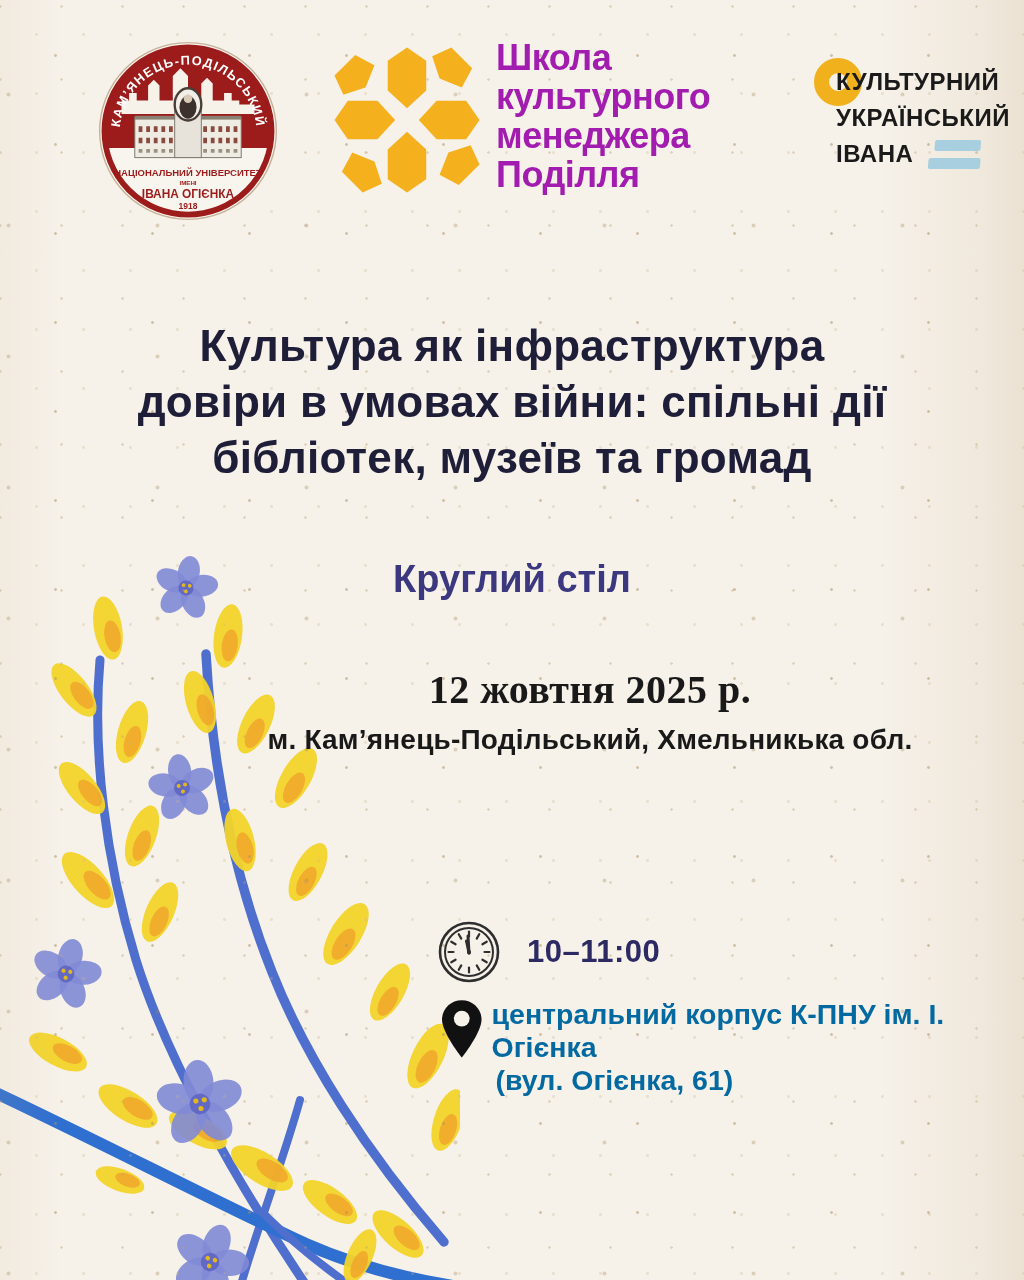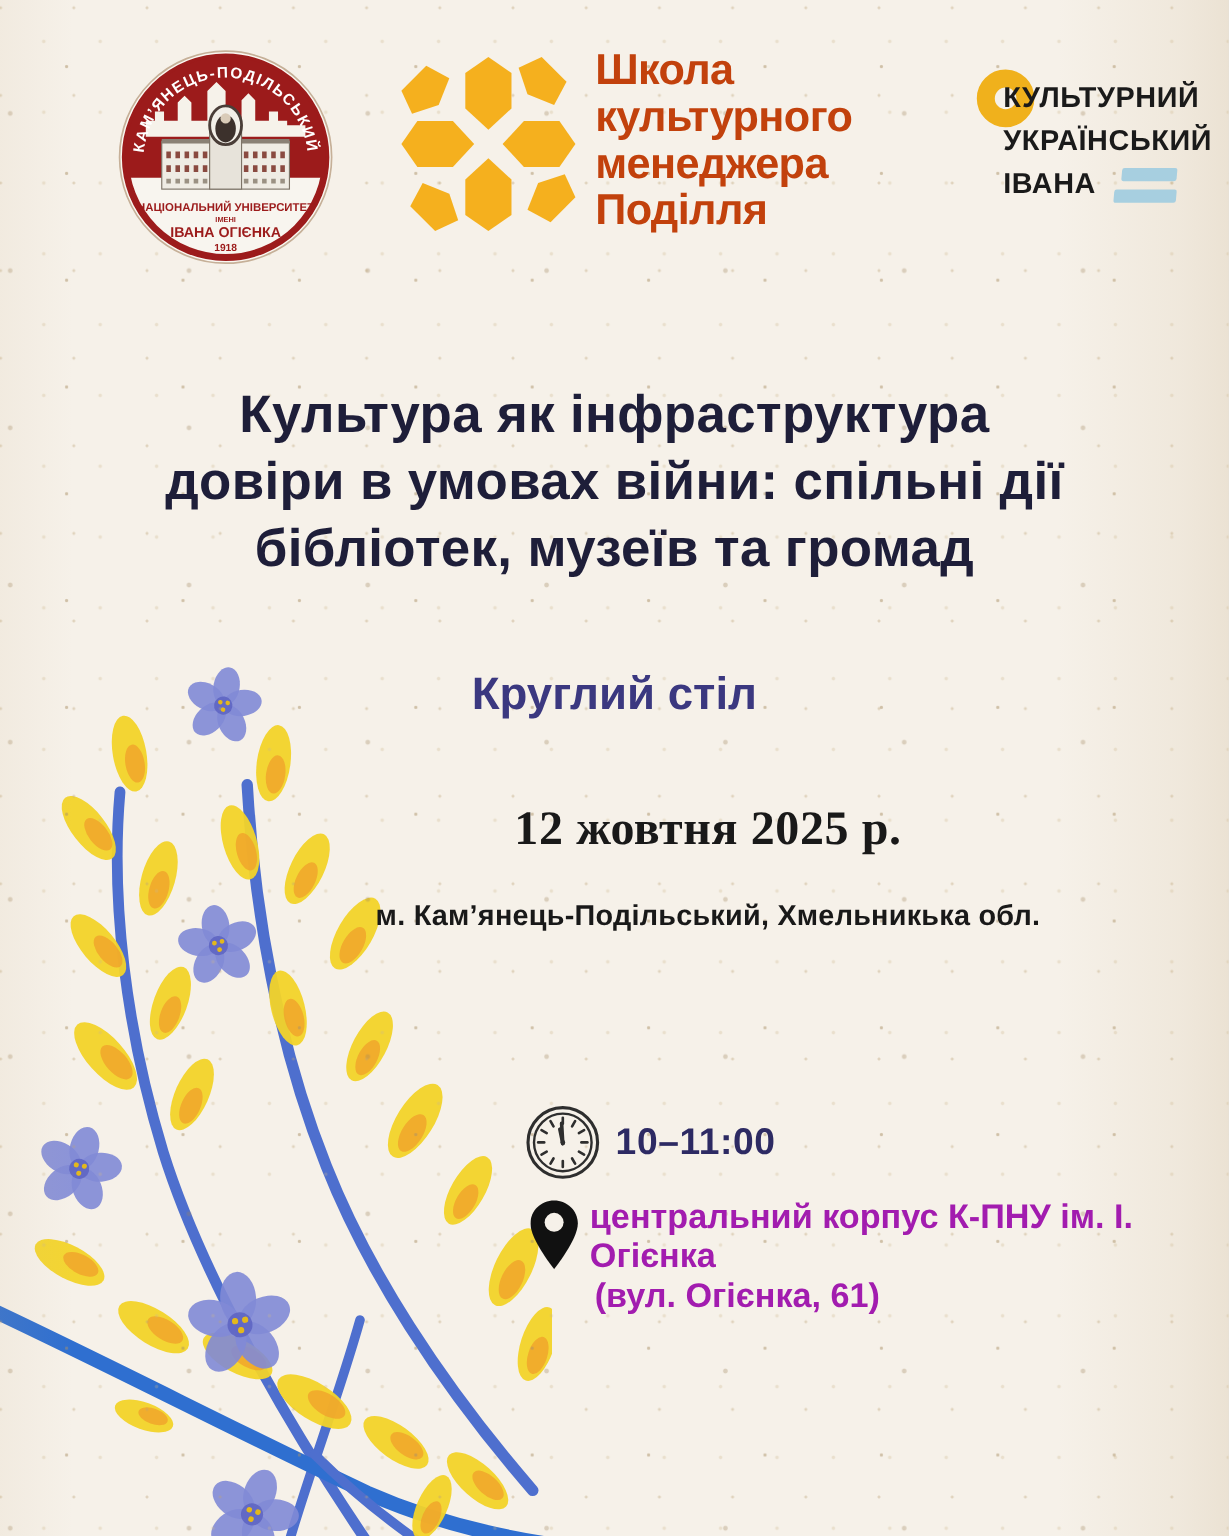--- a/index.html
+++ b/index.html
@@ -24,47 +24,47 @@
     content:"";position:absolute;inset:0;pointer-events:none;z-index:1;
     background:linear-gradient(90deg, rgba(201,178,140,0.10) 0%, transparent 6%,
                transparent 86%, rgba(201,178,140,0.14) 96%, rgba(196,172,134,0.22) 100%);
   }
   .abs{position:absolute;}
 
   
   .uni-logo{left:93px;top:36px;width:190px;height:190px;z-index:2;}
   .star-logo{left:333px;top:44px;width:148px;height:152px;z-index:2;}
   .school-text{left:496px;top:38px;z-index:2;font-weight:800;font-size:36px;
-    line-height:39px;color:#c2410c;letter-spacing:-0.5px;}
+    line-height:39px;color:#a21caf;letter-spacing:-0.5px;}
   .ukf{left:806px;top:52px;width:210px;z-index:2;}
   .ukf-ring{position:absolute;left:8px;top:6px;width:18px;height:18px;border-radius:50%;
     border:15px solid #f0b11c;}
   .ukf-text{position:relative;margin:12px 0 0 30px;font-weight:800;font-size:24px;
     line-height:36px;color:#1a1a1a;letter-spacing:0.5px;}
   .ukf-line3{display:flex;align-items:center;}
   .ukf-bars{display:inline-flex;flex-direction:column;gap:7px;margin-left:16px;transform:skewX(-5deg);}
   .ukf-bars span{display:block;height:11px;background:#a7cfe0;border-radius:2px;}
   .ukf-bars span:nth-child(1){width:46px;margin-left:5px;}
   .ukf-bars span:nth-child(2){width:52px;}
 
   
   .title{left:0;top:318px;width:1024px;text-align:center;z-index:2;
     font-weight:800;font-size:44px;line-height:56px;color:#1e1e39;letter-spacing:0.3px;}
   .subtitle{left:0;top:558px;width:1024px;text-align:center;z-index:2;
     font-weight:800;font-size:38px;color:#3b3880;}
 
   .datewrap{left:180px;top:666px;width:820px;text-align:center;z-index:2;}
   .date{font-weight:700;font-size:40px;color:#191919;letter-spacing:0.5px;font-family:Liberation Serif, serif;}
-  .region{margin-top:37px;font-weight:700;font-size:24px;color:#191919;letter-spacing:0.2px;}
-
-  
-  .time-row{left:437px;top:920px;display:flex;align-items:center;gap:12px;z-index:2;}
+  .region{margin-top:11px;font-weight:700;font-size:28px;color:#191919;letter-spacing:0.2px;}
+
+  
+  .time-row{left:437px;top:920px;display:flex;align-items:center;gap:26px;z-index:2;}
   .time-text{font-weight:800;font-size:31px;color:#2d2a63;letter-spacing:0.5px;}
   .venue-row{left:442px;top:998px;display:flex;align-items:flex-start;gap:10px;z-index:2;}
-  .venue-text{font-weight:700;font-size:28.5px;line-height:33px;color:#a21caf;}
+  .venue-text{font-weight:700;font-size:28.5px;line-height:33px;color:#0369a1;}
   .venue-text .l2{padding-left:4px;}
 
   .flowers{left:0;top:540px;z-index:0;}
 </style>
 </head>
 <body>
 
 <div class="poster">
 
   <svg class="abs uni-logo" viewBox="0 0 200 200" aria-hidden="true">

